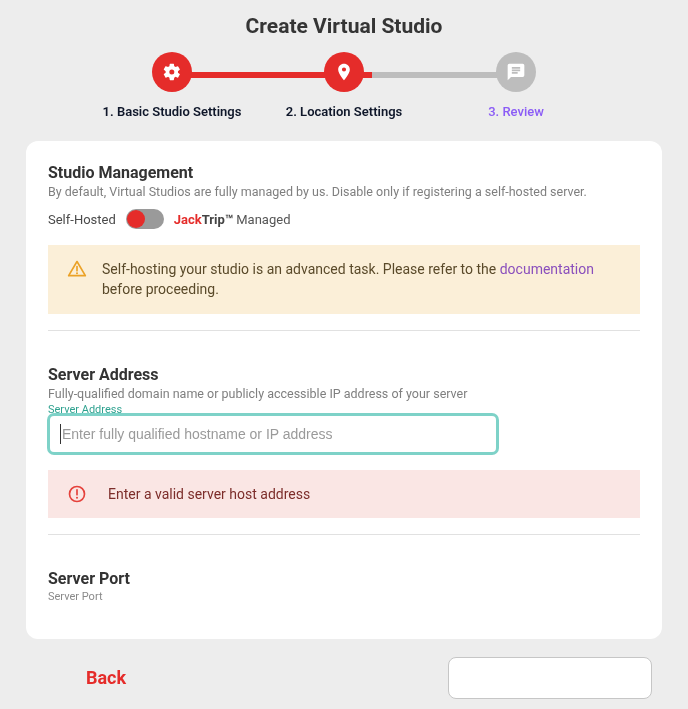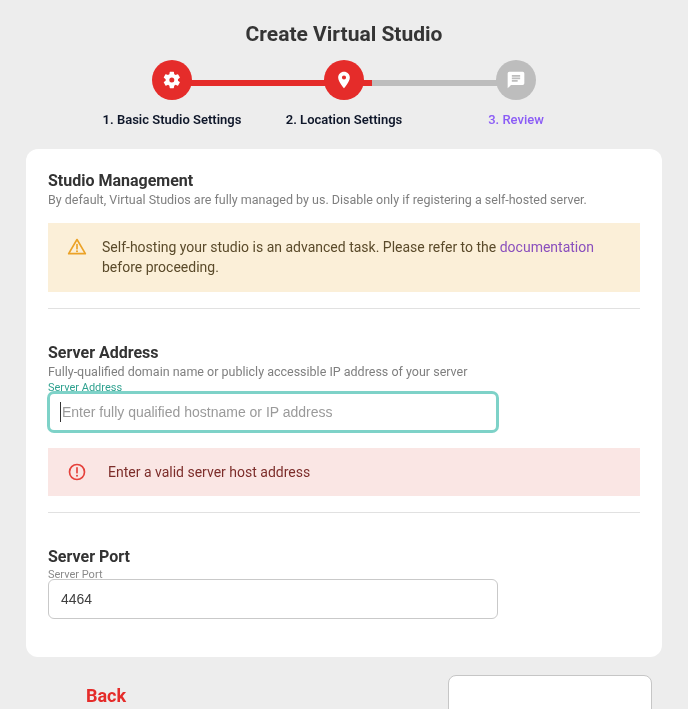--- a/index.html
+++ b/index.html
@@ -27,21 +27,21 @@
     width: 688px;
     height: 709px;
     overflow: hidden;
   }
   .page { padding: 0 26px 26px; }
   .title {
     text-align: center;
     font-size: 21px;
     font-weight: 700;
     color: var(--heading);
-    padding: 22px 0 14px;
+    padding: 14px 0 14px;
   }
   
   .stepper {
     display: flex;
     justify-content: space-between;
     align-items: flex-start;
     position: relative;
     margin: 0 auto 22px;
     padding: 0 60px;
   }
@@ -172,21 +172,21 @@
   .alert.err .icon svg { width: 20px; height: 20px; }
   .alert a { color: var(--link); text-decoration: none; }
   
   .input {
     width: 100%;
     height: 40px;
     border: 1px solid #c9c9c9;
     border-radius: 6px;
     padding: 0 12px;
     font-size: 14px;
-    color: #404040;
+    color: #1d4ed8;
     outline: none;
   }
   .input.focused {
     border: 2px solid var(--teal);
     box-shadow: 0 0 0 1px var(--teal);
     width: 450px;
   }
   .input::placeholder { color: #9a9a9a; }
   .text-caret {
     position: relative;
@@ -272,20 +272,29 @@
       <div class="step-label">3. Review</div>
     </div>
   </div>
 
   <div class="card">
 
     <div class="section">
       <h3>Studio Management</h3>
       <div class="sub">By default, Virtual Studios are fully managed by us. Disable only if registering a self-hosted server.</div>
 
+      <div class="toggle-row">
+        <span>Self-Hosted</span>
+        <div class="toggle">
+          <div class="knob"></div>
+        </div>
+        <span>
+          <span class="brand-jack">Jack</span><span class="brand-trip">Trip™</span><span class="managed"> Managed</span>
+        </span>
+      </div>
 
       <div class="alert warn">
         <div class="icon">
           <svg viewBox="0 0 24 24">
               <path fill="none" stroke="#eba227" stroke-width="2" stroke-linejoin="round" d="M12 3 L22 20 H2 Z"></path>
               <line x1="12" y1="9" x2="12" y2="14" stroke="#eba227" stroke-width="2" stroke-linecap="round"></line>
               <circle cx="12" cy="17" r="1.2" fill="#eba227"></circle>
             </svg>
         </div>
         <div>
@@ -310,21 +319,20 @@
               <circle cx="12" cy="16.5" r="1.2" fill="#e5413b"></circle>
             </svg>
         </div>
         <div>Enter a valid server host address</div>
       </div>
     </div>
 
     <div class="section">
       <h3>Server Port</h3>
       <div class="float-label muted">Server Port</div>
-      <input class="input narrow" type="text" value="4464" style="">
     </div>
 
   </div>
 
   <div class="footer">
     <div class="btn-back">
 
       <span>Back</span>
     </div>
     <div class="btn-next">

